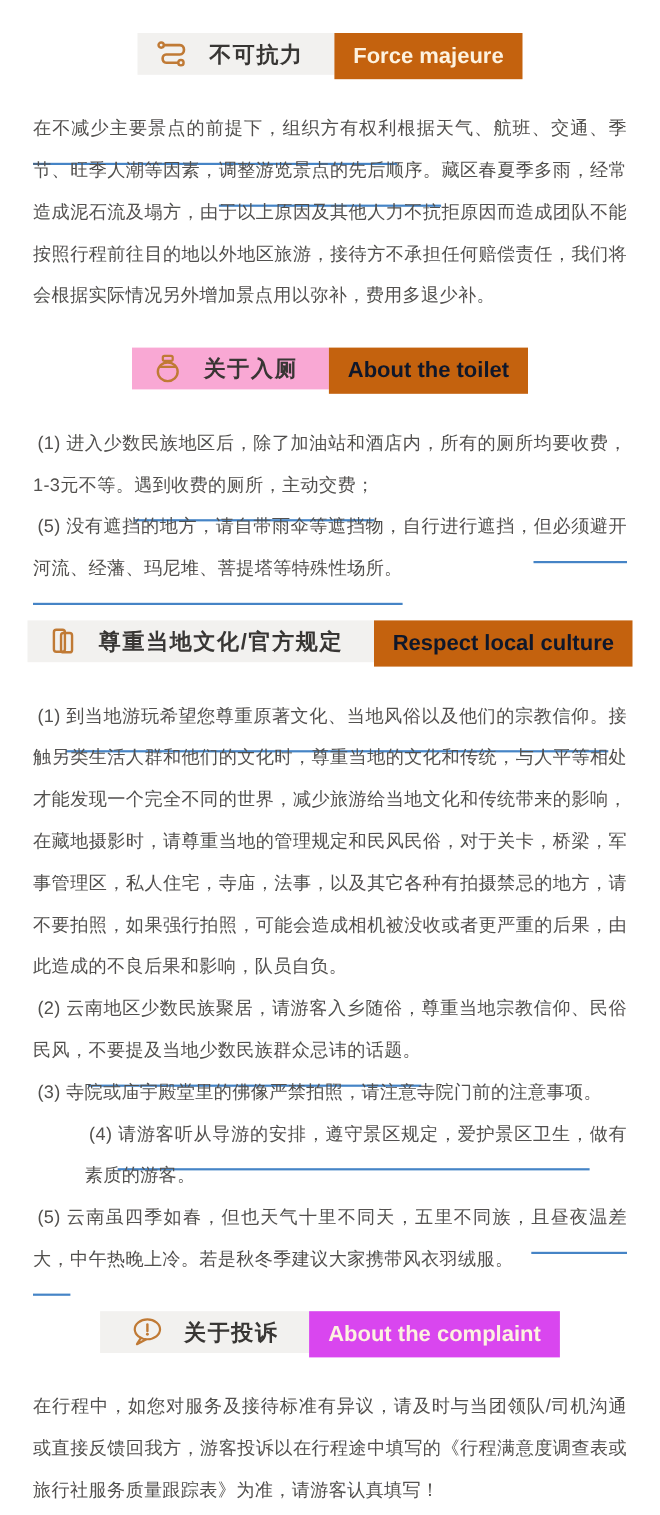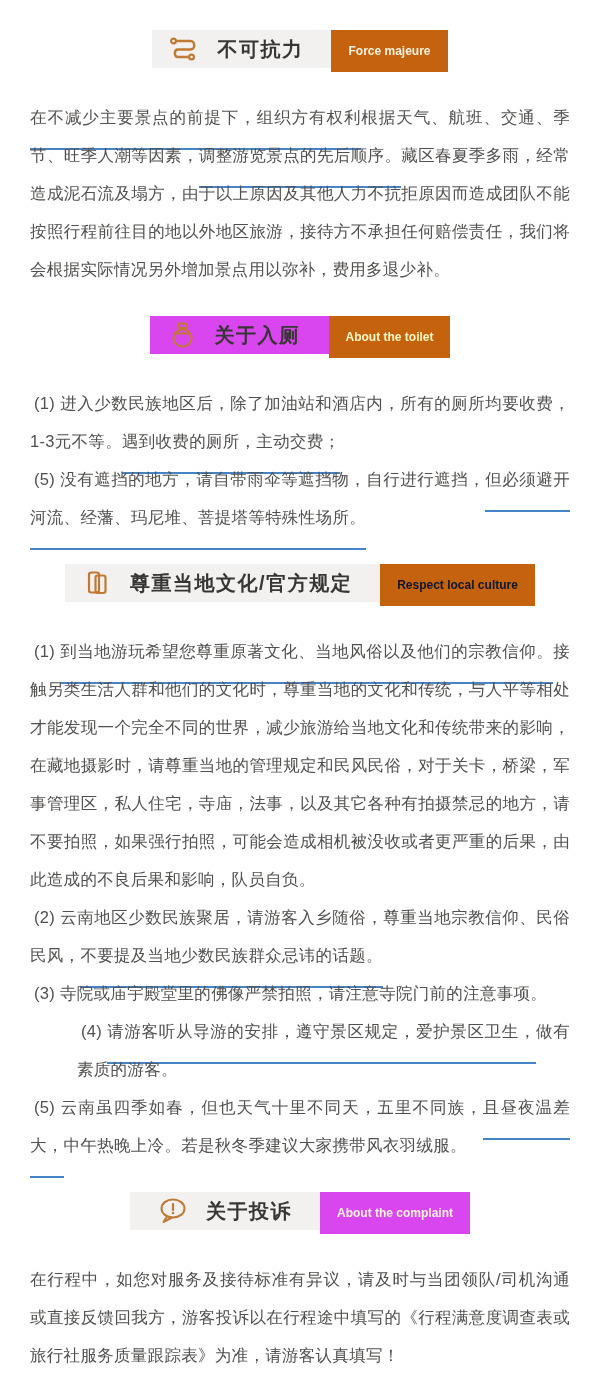--- a/index.html
+++ b/index.html
@@ -17,21 +17,21 @@
     background:#f2f1ef; height:38px; padding:0 28px 0 14px;
   }
   .icon { display:flex; align-items:center; justify-content:center; width:36px; height:30px; }
   .icon svg { display:block; }
   .title {
     font-size:20px; font-weight:bold; color:#383634; letter-spacing:1.5px;
     white-space:nowrap;
   }
   .badge {
     height:42px; display:flex; align-items:center;
-    padding:0 17px; font-size:12px; font-weight:bold; white-space:nowrap;
+    padding:0 17px; font-size:20px; font-weight:bold; white-space:nowrap;
   }
   .section-body { margin-top:26px; }
   .para {
     margin:0; font-size:16.5px; line-height:38px; color:#52504e;
     text-align:justify; letter-spacing:0.3px;
   }
   .para.item { text-indent:4px; }
   .run { }
   .u { border-bottom:2px solid #4584c6; padding-bottom:22px; }
 </style>
@@ -53,31 +53,31 @@
             <span class="title" style="color: rgb(56, 54, 52);">不可抗力</span>
           </div>
           <div class="badge" style="background: rgb(196, 98, 14); color: rgb(253, 242, 223);">Force majeure</div>
         </div>
         <div class="section-body">
           <p class="para" style="color: rgb(82, 80, 78);"><span class="run u" style="border-bottom-color: rgb(69, 132, 198);">在不减少主要景点的前提下，组织方有权利</span><span class="run">根据天气、航班、交通、季节、旺季人潮等因素，</span><span class="run u" style="border-bottom-color: rgb(69, 132, 198);">调整游览景点的先后顺序。</span><span class="run">藏区春夏季多雨，经常造成泥石流及塌方，由于以上原因及其他人力不抗拒原因而造成团队不能按照行程前往目的地以外地区旅游，接待方不承担任何赔偿责任，我们将会根据实际情况另外增加景点用以弥补，费用多退少补。</span></p>
         </div>
       </section>
       <section class="section">
         <div class="section-header">
-          <div class="header-label" style="background: #d946ef; text-align: right;">
+          <div class="header-label" style="background: #f9a8d4; text-align: right;">
             <span class="icon">
               <svg width="34" height="30" viewBox="0 0 34 30" fill="none">
                 <rect x="13" y="3.5" width="9" height="4.5" rx="1.5" stroke="#c07a35" stroke-width="2"></rect>
                 <ellipse cx="17.5" cy="18" rx="9" ry="8.5" stroke="#c07a35" stroke-width="2.2"></ellipse>
                 <path d="M10 13.5 H25" stroke="#c07a35" stroke-width="2"></path>
               </svg>
             </span>
             <span class="title" style="color: rgb(56, 54, 52);">关于入厕</span>
           </div>
-          <div class="badge" style="background: rgb(196, 98, 14); color: #fef9c3;">About the toilet</div>
+          <div class="badge" style="background: rgb(196, 98, 14); color: #0f172a;">About the toilet</div>
         </div>
         <div class="section-body">
           <p class="para item" style="color: rgb(82, 80, 78);"><span class="run">(1) 进入少数民族地区后，除了加油站和酒店内，所有的厕所均要收费，1-3元不等。</span><span class="run u" style="border-bottom-color: rgb(69, 132, 198);">遇到收费的厕所，主动交费；</span></p>
           <p class="para item" style="color: rgb(82, 80, 78);"><span class="run">(5) 没有遮挡的地方，请自带雨伞等遮挡物，自行进行遮挡，</span><span class="run u" style="border-bottom-color: rgb(69, 132, 198);">但必须避开河流、经藩、玛尼堆、菩提塔等特殊性场所。</span></p>
         </div>
       </section>
       <section class="section">
         <div class="section-header">
           <div class="header-label" style="background: rgb(242, 241, 239);">
             <span class="icon">

